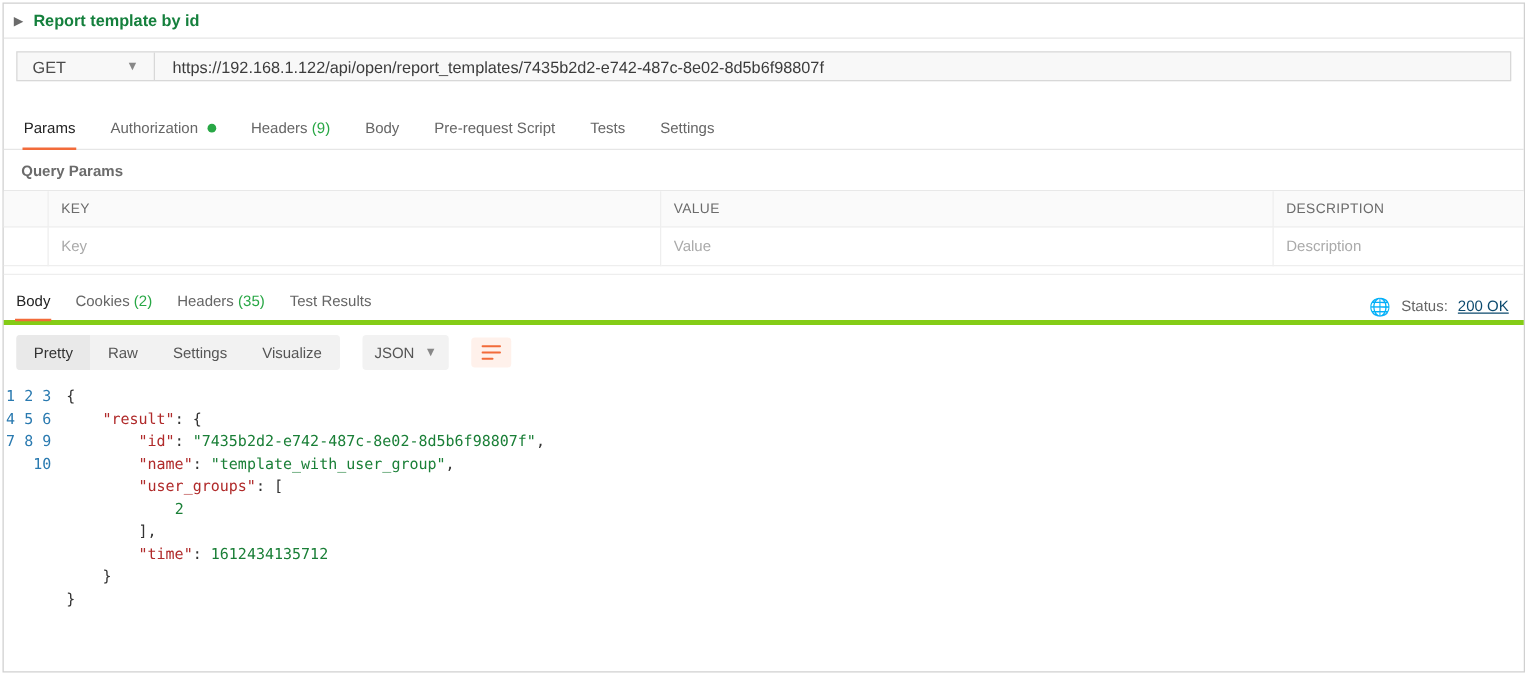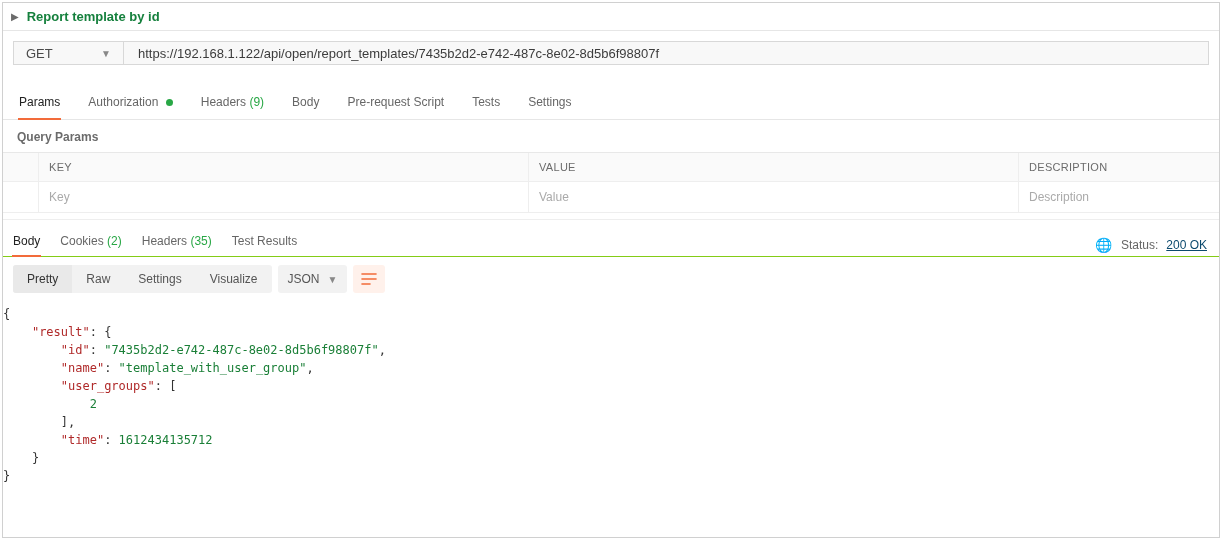--- a/index.html
+++ b/index.html
@@ -76,22 +76,22 @@
   .resp-tabs { display: flex; gap: 20px; font-size: 12px; color: #666; }
   .resp-tabs .tab { padding-bottom: 8px; cursor: pointer; position: relative; }
   .resp-tabs .tab.active { color: #222; }
   .resp-tabs .tab.active::after,
   .resp-tabs-underline { content:""; position: absolute; left:-1px; right:-1px; bottom:-1px; height:2px; background:#f26b3a;}
   .resp-status { display: flex; align-items: center; gap: 8px; font-size: 12px; color: #666; }
   .status-ok { color: #0c4a6e; text-decoration: underline; }
   .globe-icon { font-size: 14px; color: #f26b3a; }
   
   .view-row {
-    display: flex; gap: 6px;
-    padding: 8px 10px; border-top: 1px solid #84cc16;
+    display: flex; align-items: center; gap: 18px;
+    padding: 8px 10px; border-top: 4px solid #84cc16;
   }
   .seg {
     display: flex; background: #f2f2f2; border-radius: 3px; overflow: hidden;
   }
   .seg .btn {
     padding: 7px 14px; font-size: 12px; color: #555;
   }
   .seg .btn.active { background: #e9e9e9; color: #333; }
   .fmt-select {
     display: flex; align-items: center; gap: 8px;
@@ -200,20 +200,30 @@
           <g stroke="#f26b3a" stroke-width="1.6" fill="none" stroke-linecap="round">
             <line x1="1" y1="2" x2="15" y2="2"></line>
             <line x1="1" y1="7" x2="15" y2="7"></line>
             <line x1="1" y1="12" x2="9" y2="12"></line>
           </g>
         </svg>
     </div>
   </div>
 
   <div class="code-area">
+    <div class="gutter" id="gutter">1
+2
+3
+4
+5
+6
+7
+8
+9
+10</div>
     <div class="code" id="code"><span class="c-punc">{</span>
     <span class="c-key">"result"</span><span class="c-punc">: {</span>
         <span class="c-key">"id"</span><span class="c-punc">: </span><span class="c-str">"7435b2d2-e742-487c-8e02-8d5b6f98807f"</span><span class="c-punc">,</span>
         <span class="c-key">"name"</span><span class="c-punc">: </span><span class="c-str">"template_with_user_group"</span><span class="c-punc">,</span>
         <span class="c-key">"user_groups"</span><span class="c-punc">: [</span>
             <span class="c-num">2</span>
         <span class="c-punc">],</span>
         <span class="c-key">"time"</span><span class="c-punc">: </span><span class="c-num">1612434135712</span>
     <span class="c-punc">}</span>
 <span class="c-punc">}</span></div>

